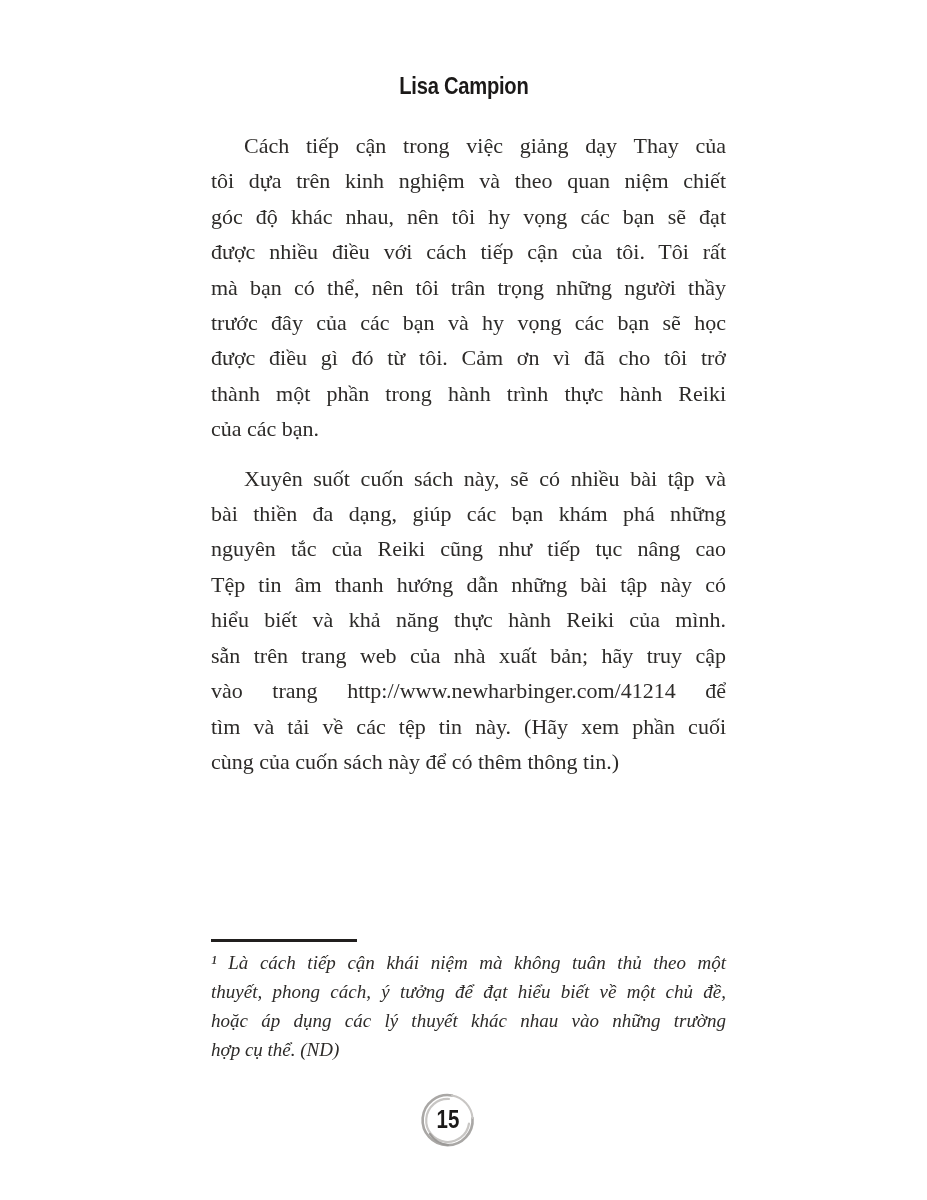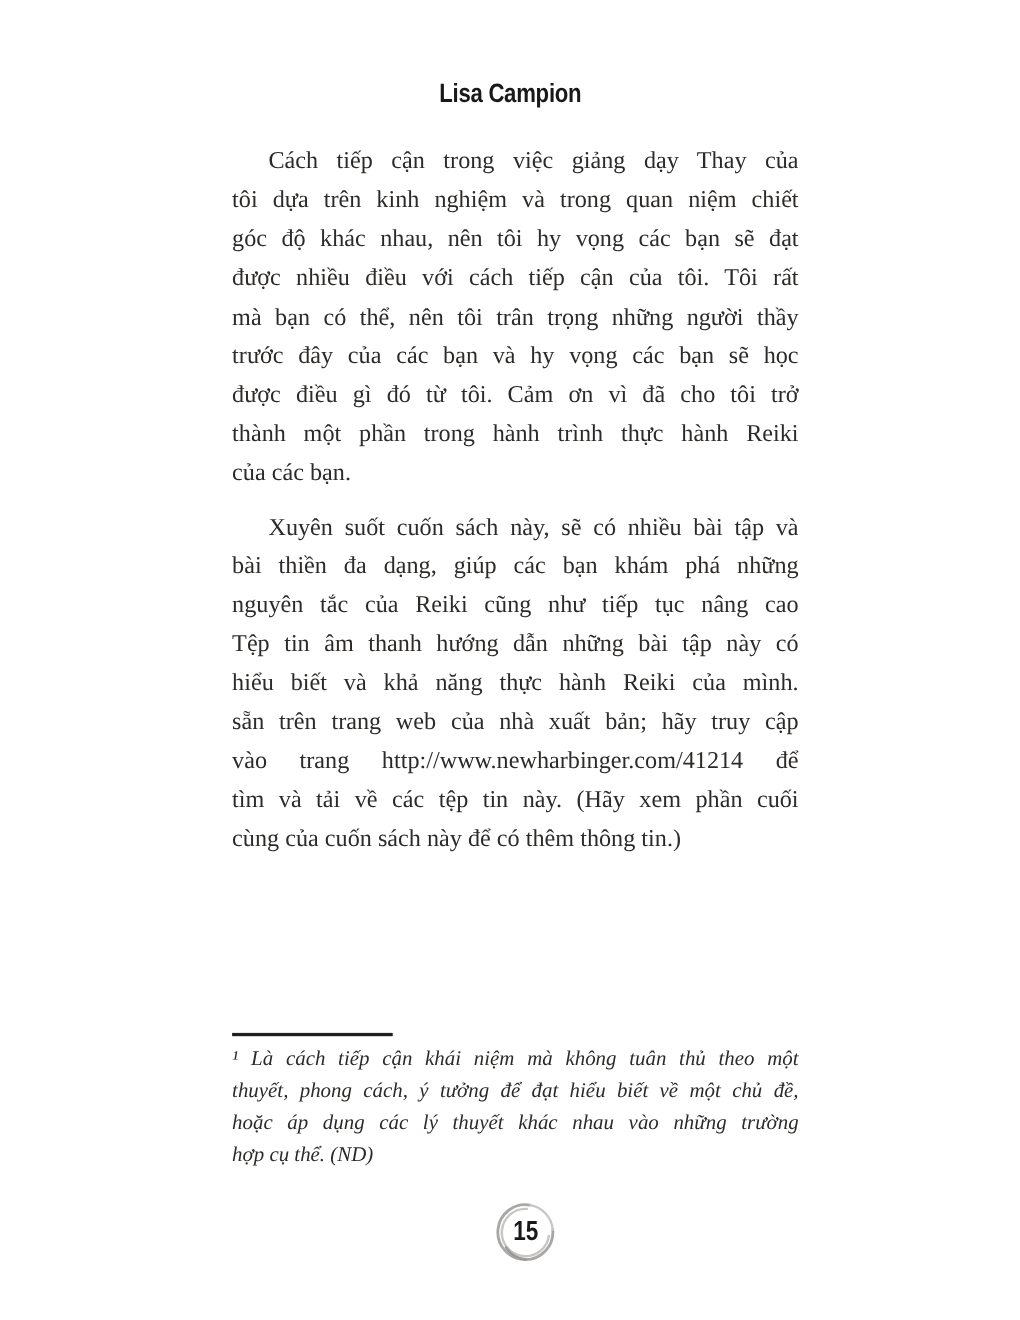--- a/index.html
+++ b/index.html
@@ -78,21 +78,21 @@
     left: 211px;
     top: 948px;
     width: 515px;
     font-size: 19px;
     line-height: 29px;
     font-style: italic;
   }
   
   .pagenum-badge {
     position: absolute;
-    left: 448px;
+    left: 418px;
     top: 1090px;
     width: 60px;
     height: 60px;
   }
   .pagenum-badge svg {
     position: absolute;
     left: 0;
     top: 0;
   }
   .pagenum-badge .num {
@@ -119,21 +119,21 @@
 
 <div class="page">
 
   <div class="running-header">
     <span class="hdr-inner">Lisa Campion</span>
   </div>
 
   <div class="textcol">
     <div class="para">
         <div class="line first">Cách tiếp cận trong việc giảng dạy Thay của</div>
-        <div class="line">tôi dựa trên kinh nghiệm và trong quan niệm chiết</div>
+        <div class="line">tôi dựa trên kinh nghiệm và theo quan niệm chiết</div>
         <div class="line">góc độ khác nhau, nên tôi hy vọng các bạn sẽ đạt</div>
         <div class="line">được nhiều điều với cách tiếp cận của tôi. Tôi rất</div>
         <div class="line">mà bạn có thể, nên tôi trân trọng những người thầy</div>
         <div class="line">trước đây của các bạn và hy vọng các bạn sẽ học</div>
         <div class="line">được điều gì đó từ tôi. Cảm ơn vì đã cho tôi trở</div>
         <div class="line">thành một phần trong hành trình thực hành Reiki</div>
         <div class="line last">của các bạn.</div>
       </div>
     <div class="para">
         <div class="line first">Xuyên suốt cuốn sách này, sẽ có nhiều bài tập và</div>

